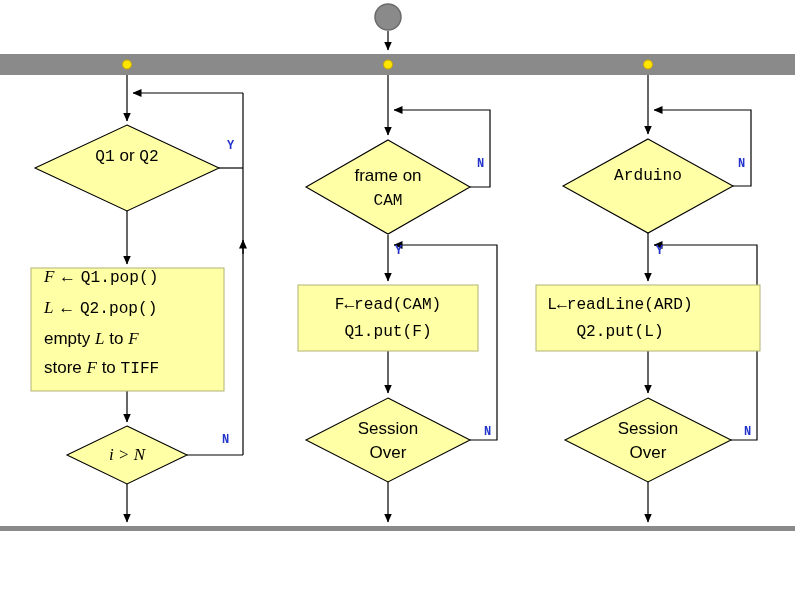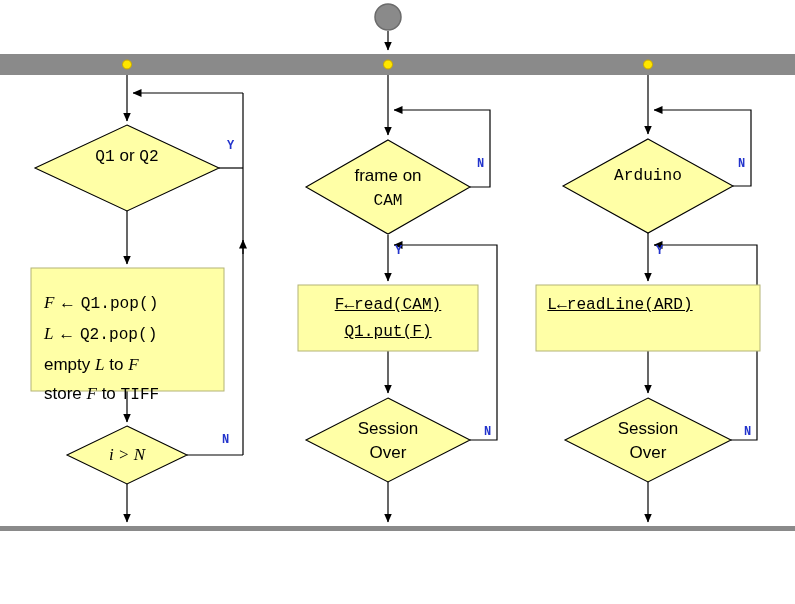--- a/index.html
+++ b/index.html
@@ -21,21 +21,21 @@
   .stage svg{position:absolute;left:0;top:0;}
   .edge{stroke:var(--ink);stroke-width:1.2;fill:none;}
   .bar{fill:var(--bar);}
   .dot{fill:var(--dot);stroke:var(--dot-border);stroke-width:1;}
   .decision{fill:var(--node-fill);stroke:var(--node-border);stroke-width:1.1;}
   .process{fill:var(--node-fill);stroke:var(--rect-border);stroke-width:1;}
   .terminal{fill:var(--terminal);stroke:#6B6B6B;stroke-width:1.5;}
   .terminal-ring{fill:none;stroke:#585858;stroke-width:2;}
   .node-label{position:absolute;font-size:17px;line-height:24px;text-align:center;white-space:nowrap;}
   .proc-left{text-align:left;line-height:29px;}
-  .lh26{line-height:26px;text-decoration:underline;}
+  .lh26{line-height:26px;}
   .f-sans{font-family:"Liberation Sans",sans-serif;}
   .f-mono{font-family:"Liberation Mono","DejaVu Sans Mono",monospace;font-size:0.95em;}
   .f-math{font-family:"Liberation Serif","DejaVu Serif",serif;font-style:italic;}
   .branch{
     position:absolute;font-family:"Liberation Mono","DejaVu Sans Mono",monospace;
     font-size:12px;font-weight:bold;color:var(--branch-label);line-height:12px;
   }
 </style>
 </head>
 <body>
@@ -100,21 +100,21 @@
     <circle class="dot" cx="388" cy="64.5" r="4.5"></circle>
     <circle class="dot" cx="648" cy="64.5" r="4.5"></circle>
     <circle class="dot" cx="127" cy="536.5" r="4.5"></circle>
     <circle class="dot" cx="388" cy="536.5" r="4.5"></circle>
     <circle class="dot" cx="648" cy="536.5" r="4.5"></circle>
   </svg>
 
   <div class="node-label" style="left:35px;top:144px;width:184px;">
       <div class="tline"><span class="f-mono">Q1</span><span class="f-sans"> or </span><span class="f-mono">Q2</span></div>
     </div>
-  <div class="node-label proc-left" style="left:44px;top:288px;width:176px;">
+  <div class="node-label proc-left" style="left:44px;top:262px;width:176px;">
       <div class="tline"><span class="f-math">F</span><span class="f-sans"> ← </span><span class="f-mono">Q1.pop()</span></div>
       <div class="tline"><span class="f-math">L</span><span class="f-sans"> ← </span><span class="f-mono">Q2.pop()</span></div>
       <div class="tline"><span class="f-sans">empty </span><span class="f-math">L</span><span class="f-sans"> to </span><span class="f-math">F</span></div>
       <div class="tline"><span class="f-sans">store </span><span class="f-math">F</span><span class="f-sans"> to </span><span class="f-mono">TIFF</span></div>
     </div>
   <div class="node-label" style="left:305px;top:164px;width:166px;">
       <div class="tline"><span class="f-sans">frame on</span></div>
       <div class="tline"><span class="f-mono">CAM</span></div>
     </div>
 
@@ -128,20 +128,21 @@
   <div class="node-label" style="left:305px;top:417px;width:166px;">
       <div class="tline"><span class="f-sans">Session</span></div>
       <div class="tline"><span class="f-sans">Over</span></div>
     </div>
 
   <div class="node-label" style="left:562px;top:163px;width:172px;">
       <div class="tline"><span class="f-mono">Arduino</span></div>
     </div>
   <div class="node-label lh26" style="left:508px;top:291px;width:224px;">
       <div class="tline"><span class="f-mono">L←readLine(ARD)</span></div>
+      <div class="tline"><span class="f-mono">Q2.put(L)</span></div>
     </div>
   <div class="node-label" style="left:565px;top:417px;width:166px;">
       <div class="tline"><span class="f-sans">Session</span></div>
       <div class="tline"><span class="f-sans">Over</span></div>
     </div>
 
   <span class="branch" style="left:227px;top:140px;">Y</span>
   <span class="branch" style="left:222px;top:434px;">N</span>
 
   <span class="branch" style="left:477px;top:158px;">N</span>

